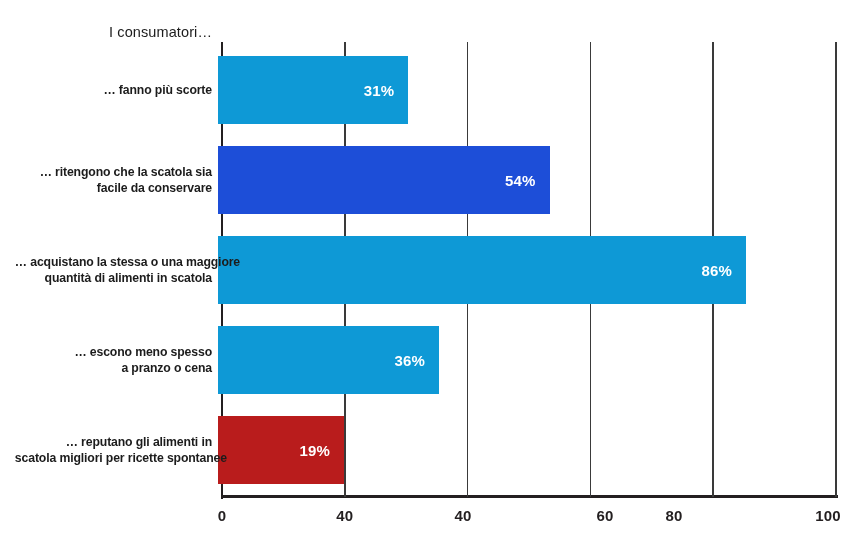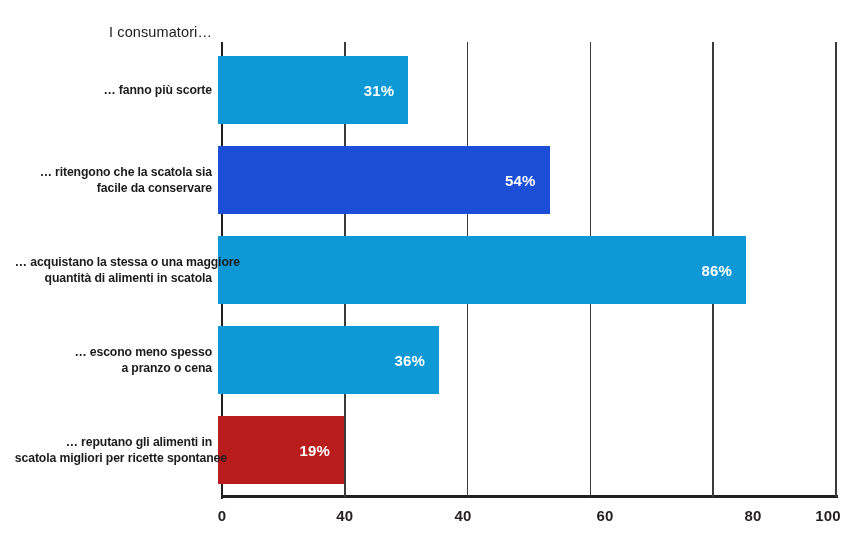--- a/index.html
+++ b/index.html
@@ -181,17 +181,17 @@
         <span>… reputano gli alimenti in</span>
         <span>scatola migliori per ricette spontanee</span>
       </div>
     </div>
 
   <div id="tick-labels">
       <div class="tick-label" style="left: 222px;">0</div>
       <div class="tick-label" style="left: 344.8px;">40</div>
       <div class="tick-label" style="left: 463px;">40</div>
       <div class="tick-label" style="left: 605px;">60</div>
-      <div class="tick-label" style="left: 753px;">80</div>
+      <div class="tick-label" style="left: 674px;">80</div>
       <div class="tick-label" style="left: 828px;">100</div>
     </div>
 
 </div>
 
 </body></html>

